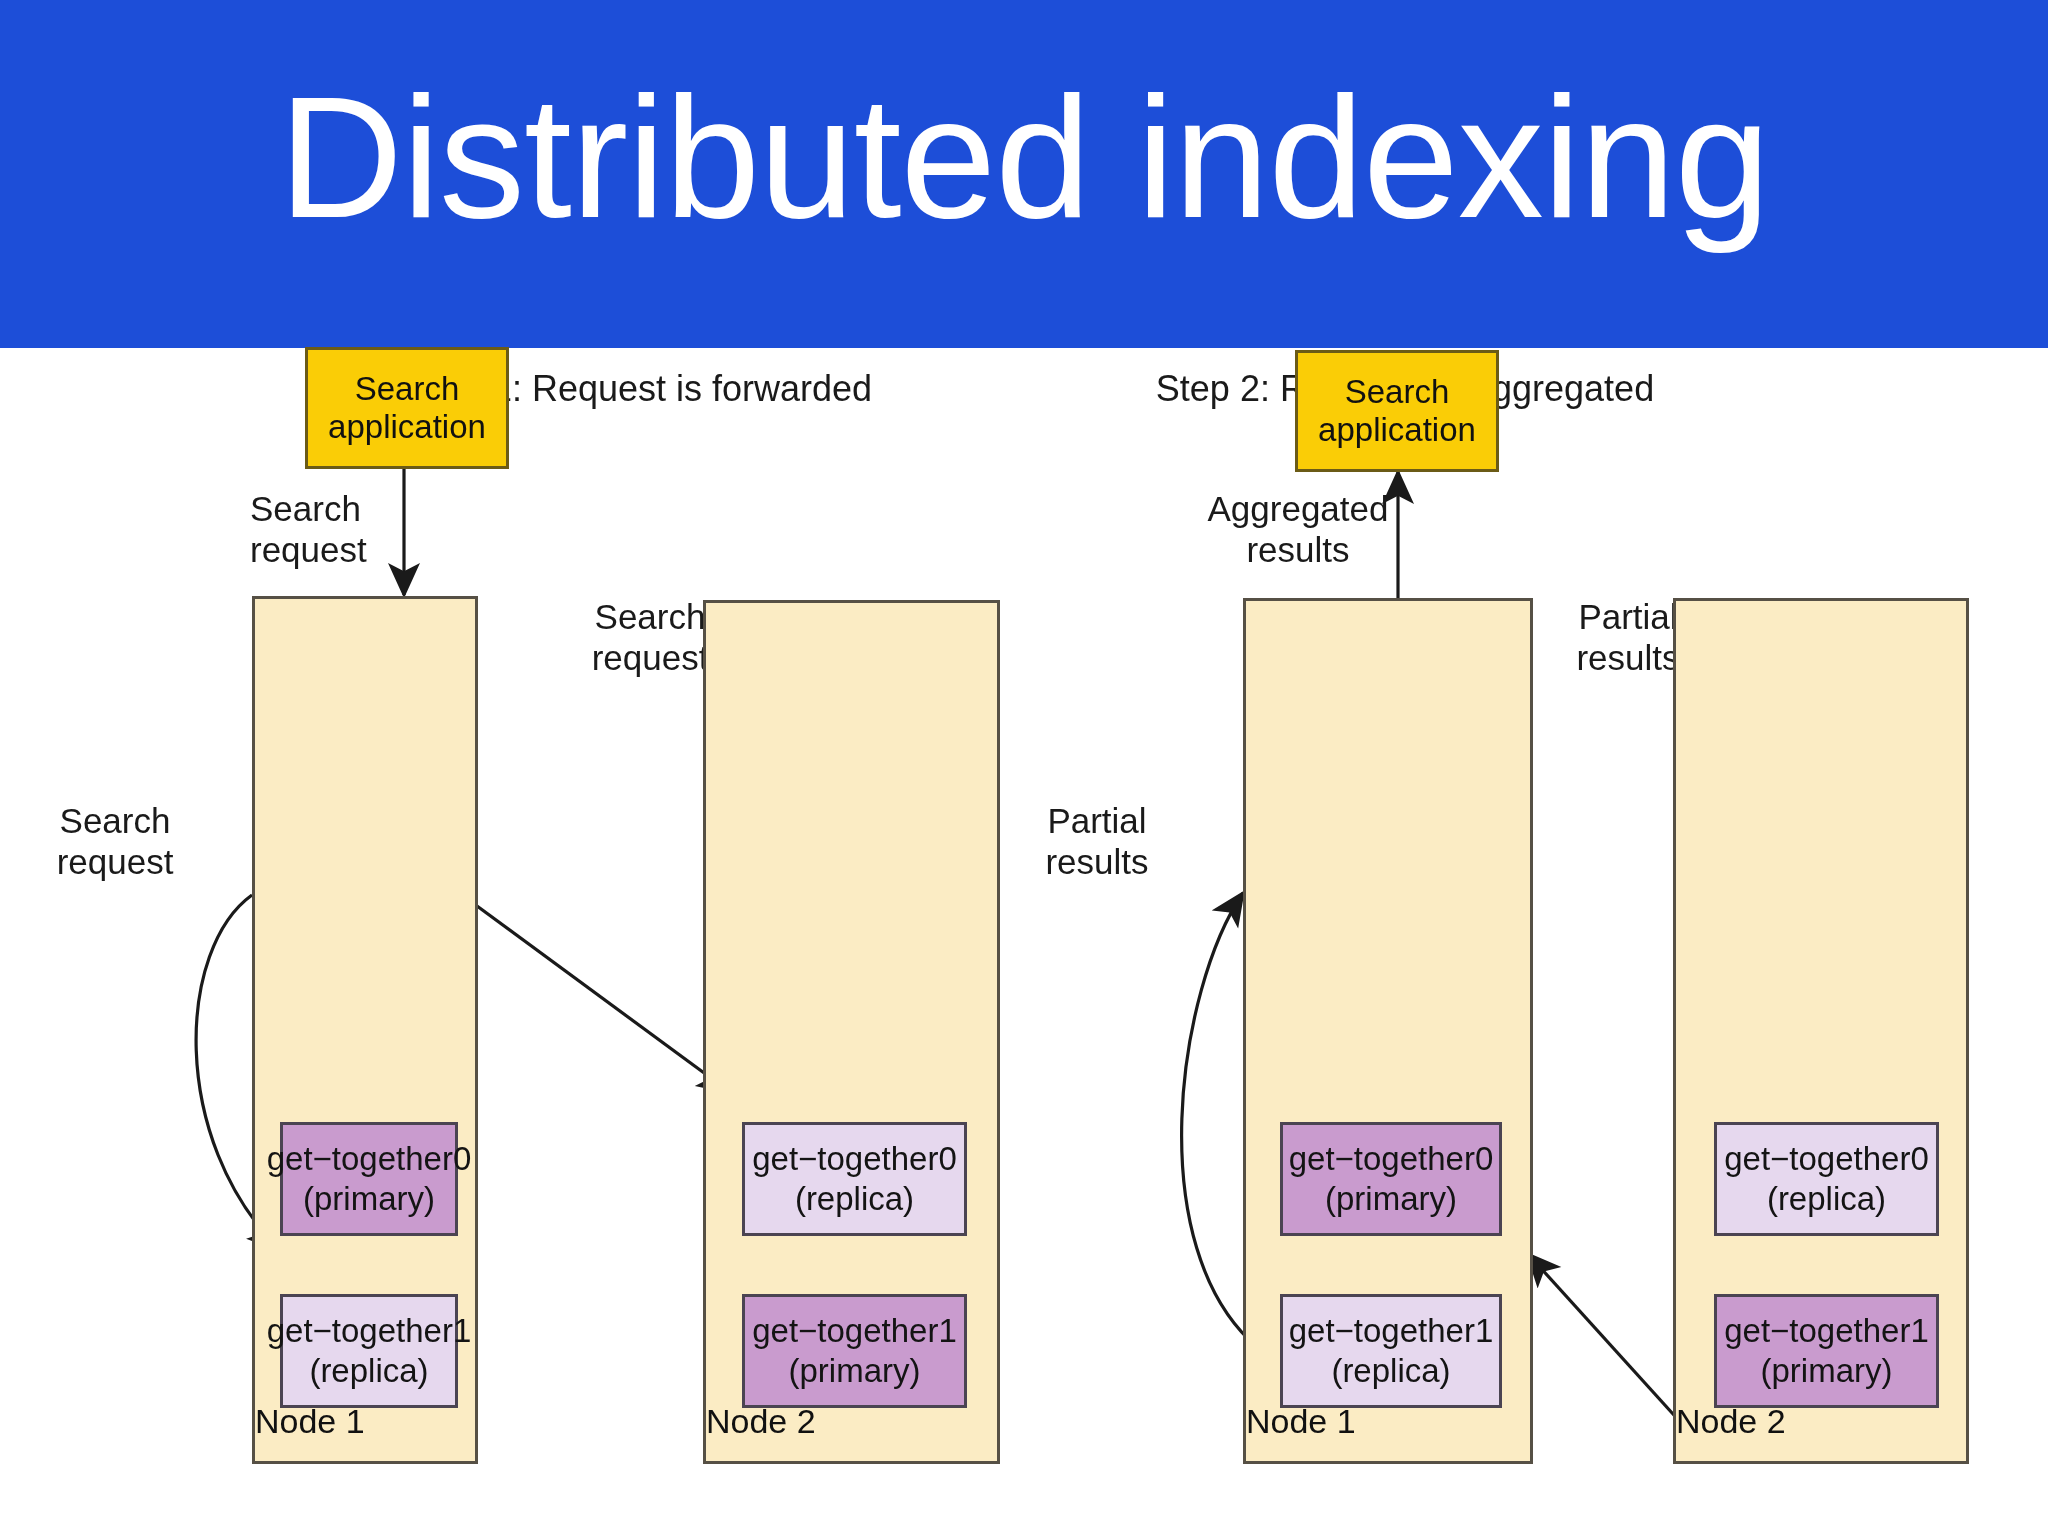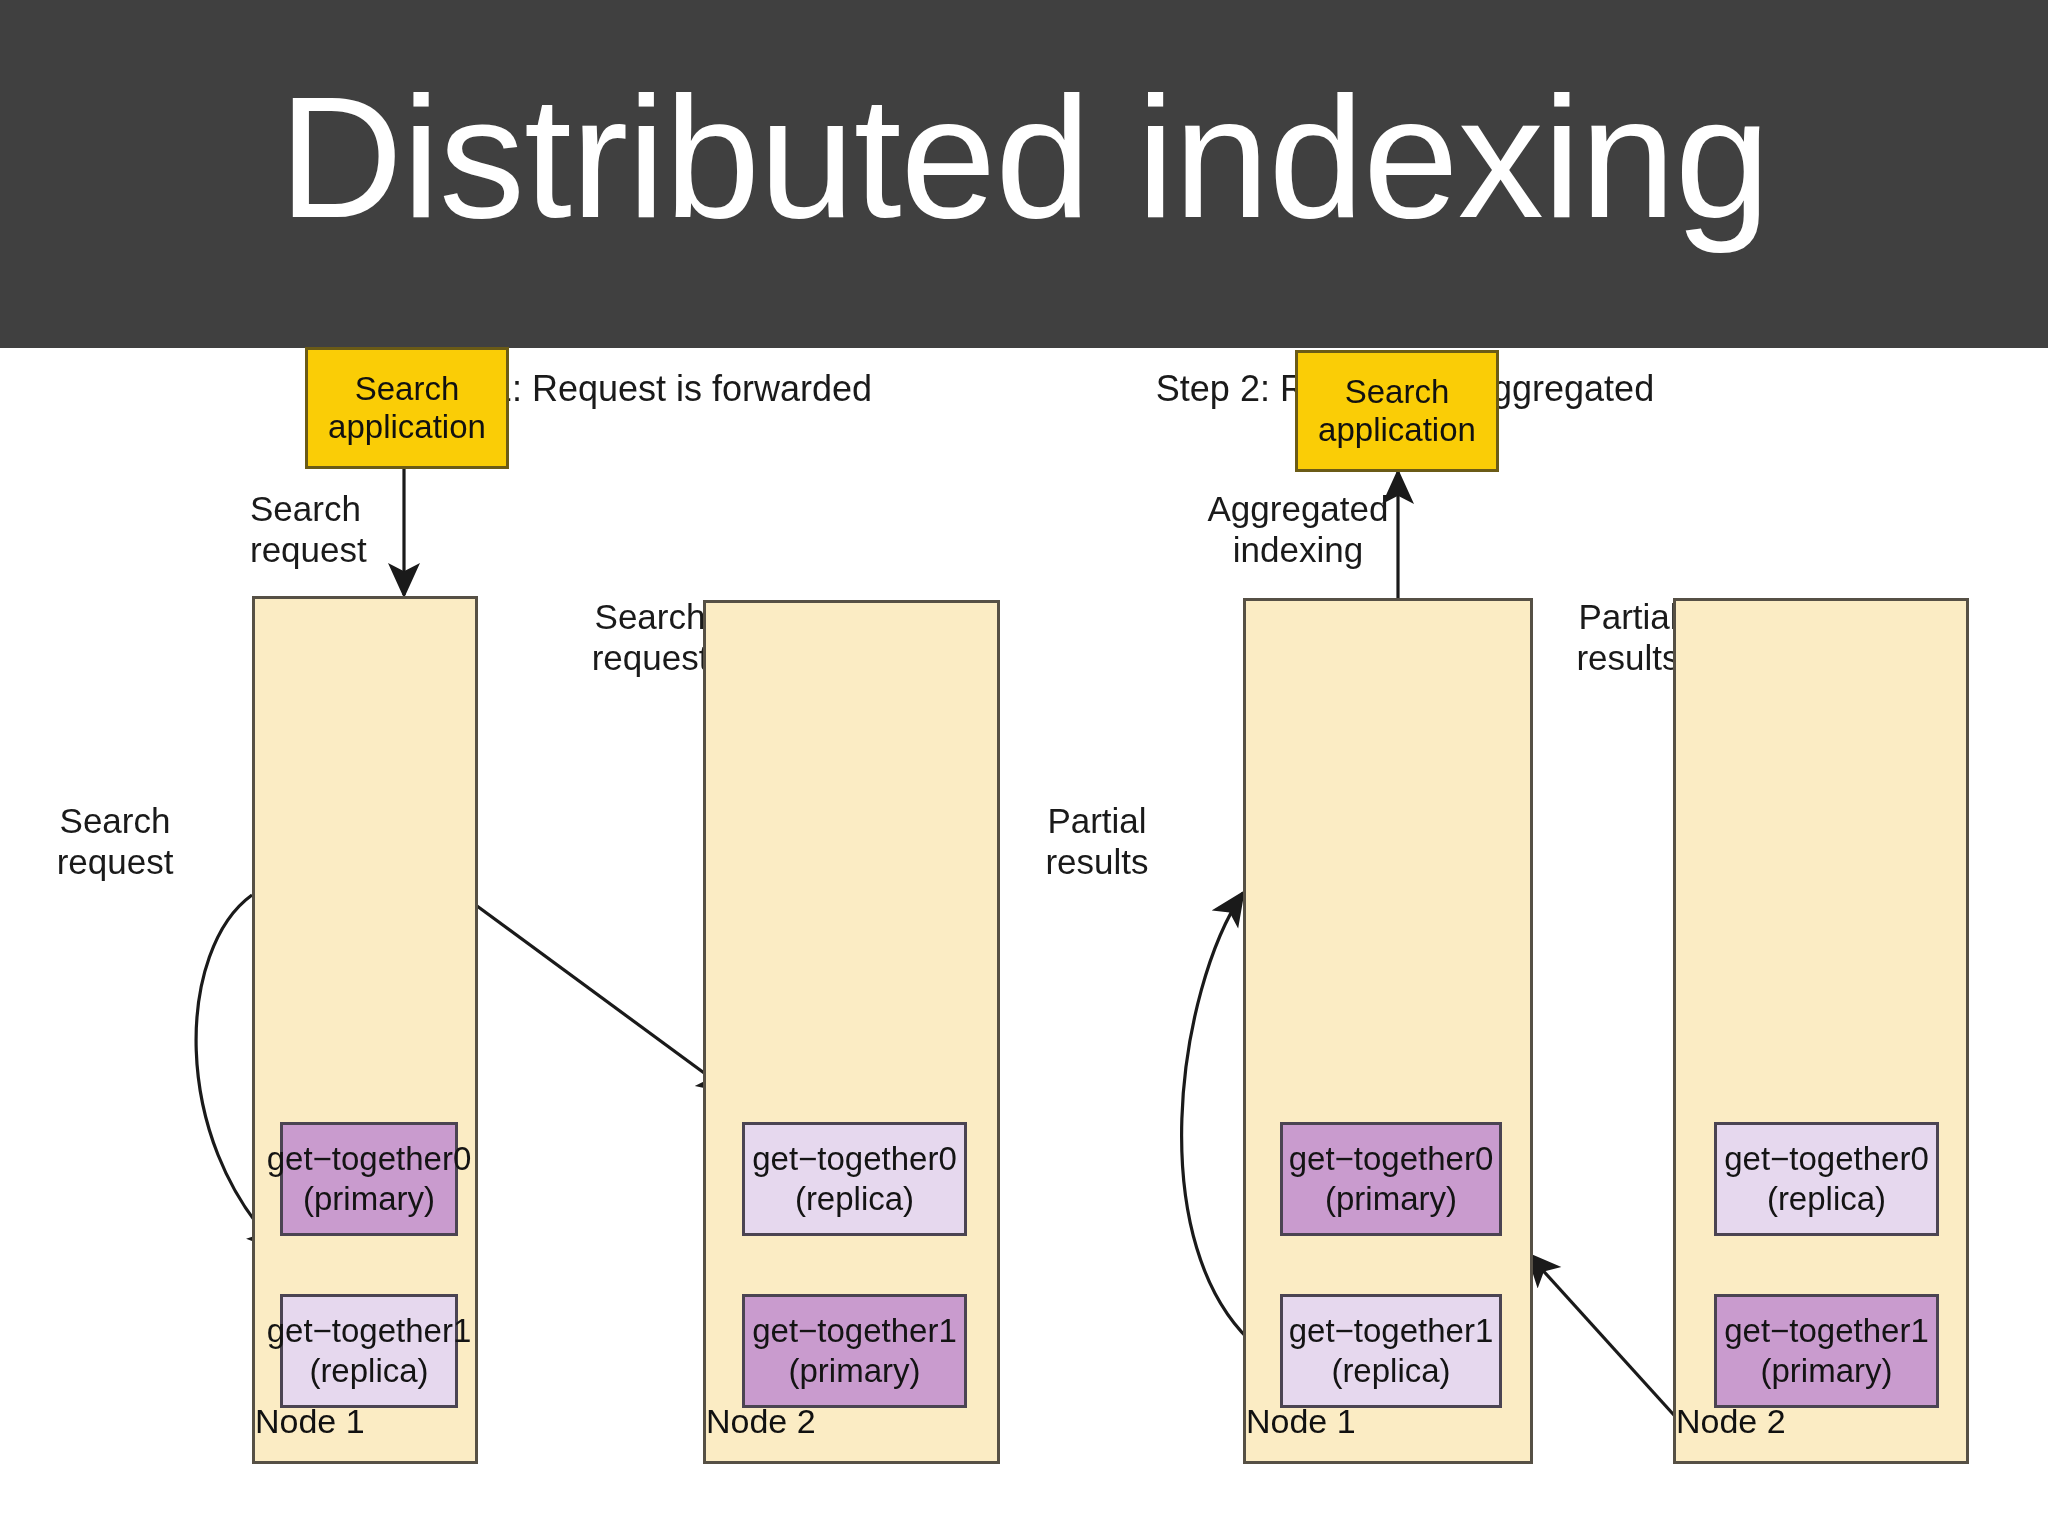--- a/index.html
+++ b/index.html
@@ -18,21 +18,21 @@
     height: 1536px;
     background: #ffffff;
   }
 
   
   #title-banner {
     position: absolute;
     left: 0; top: 0;
     width: 2048px;
     height: 348px;
-    background: #404040;
+    background: #1d4ed8;
     overflow: hidden;
   }
   #title-text {
     position: absolute;
     left: 0;
     top: 52px;
     width: 2048px;
     text-align: center;
     color: #ffffff;
     font-family: "Liberation Sans", sans-serif;
@@ -203,21 +203,21 @@
     <div>
 
       <div class="step-heading" style="left:1025px; top:20px; width:760px;">Step 2: Results are aggregated</div>
 
       <div class="app-box" style="left:1295px; top:2px; width:204px; height:122px;">
         <span class="app-l1">Search</span>
         <span class="app-l2">application</span>
       </div>
 
       <div class="flow-label" style="left:1148px; top:140px; width:300px;">Aggregated
-indexing</div>
+results</div>
 
       <div class="flow-label" style="left:1002px; top:452px; width:190px;">Partial
 results</div>
 
       <div class="flow-label" style="left:1533px; top:248px; width:190px;">Partial
 results</div>
 
       <div class="node-box" style="left:1243px; top:250px; width:290px; height:866px;">
         <div class="shard-box shard-primary" style="left:34px; top:521px; width:222px; height:114px;">
           <span class="shard-line1">get−together0</span>

